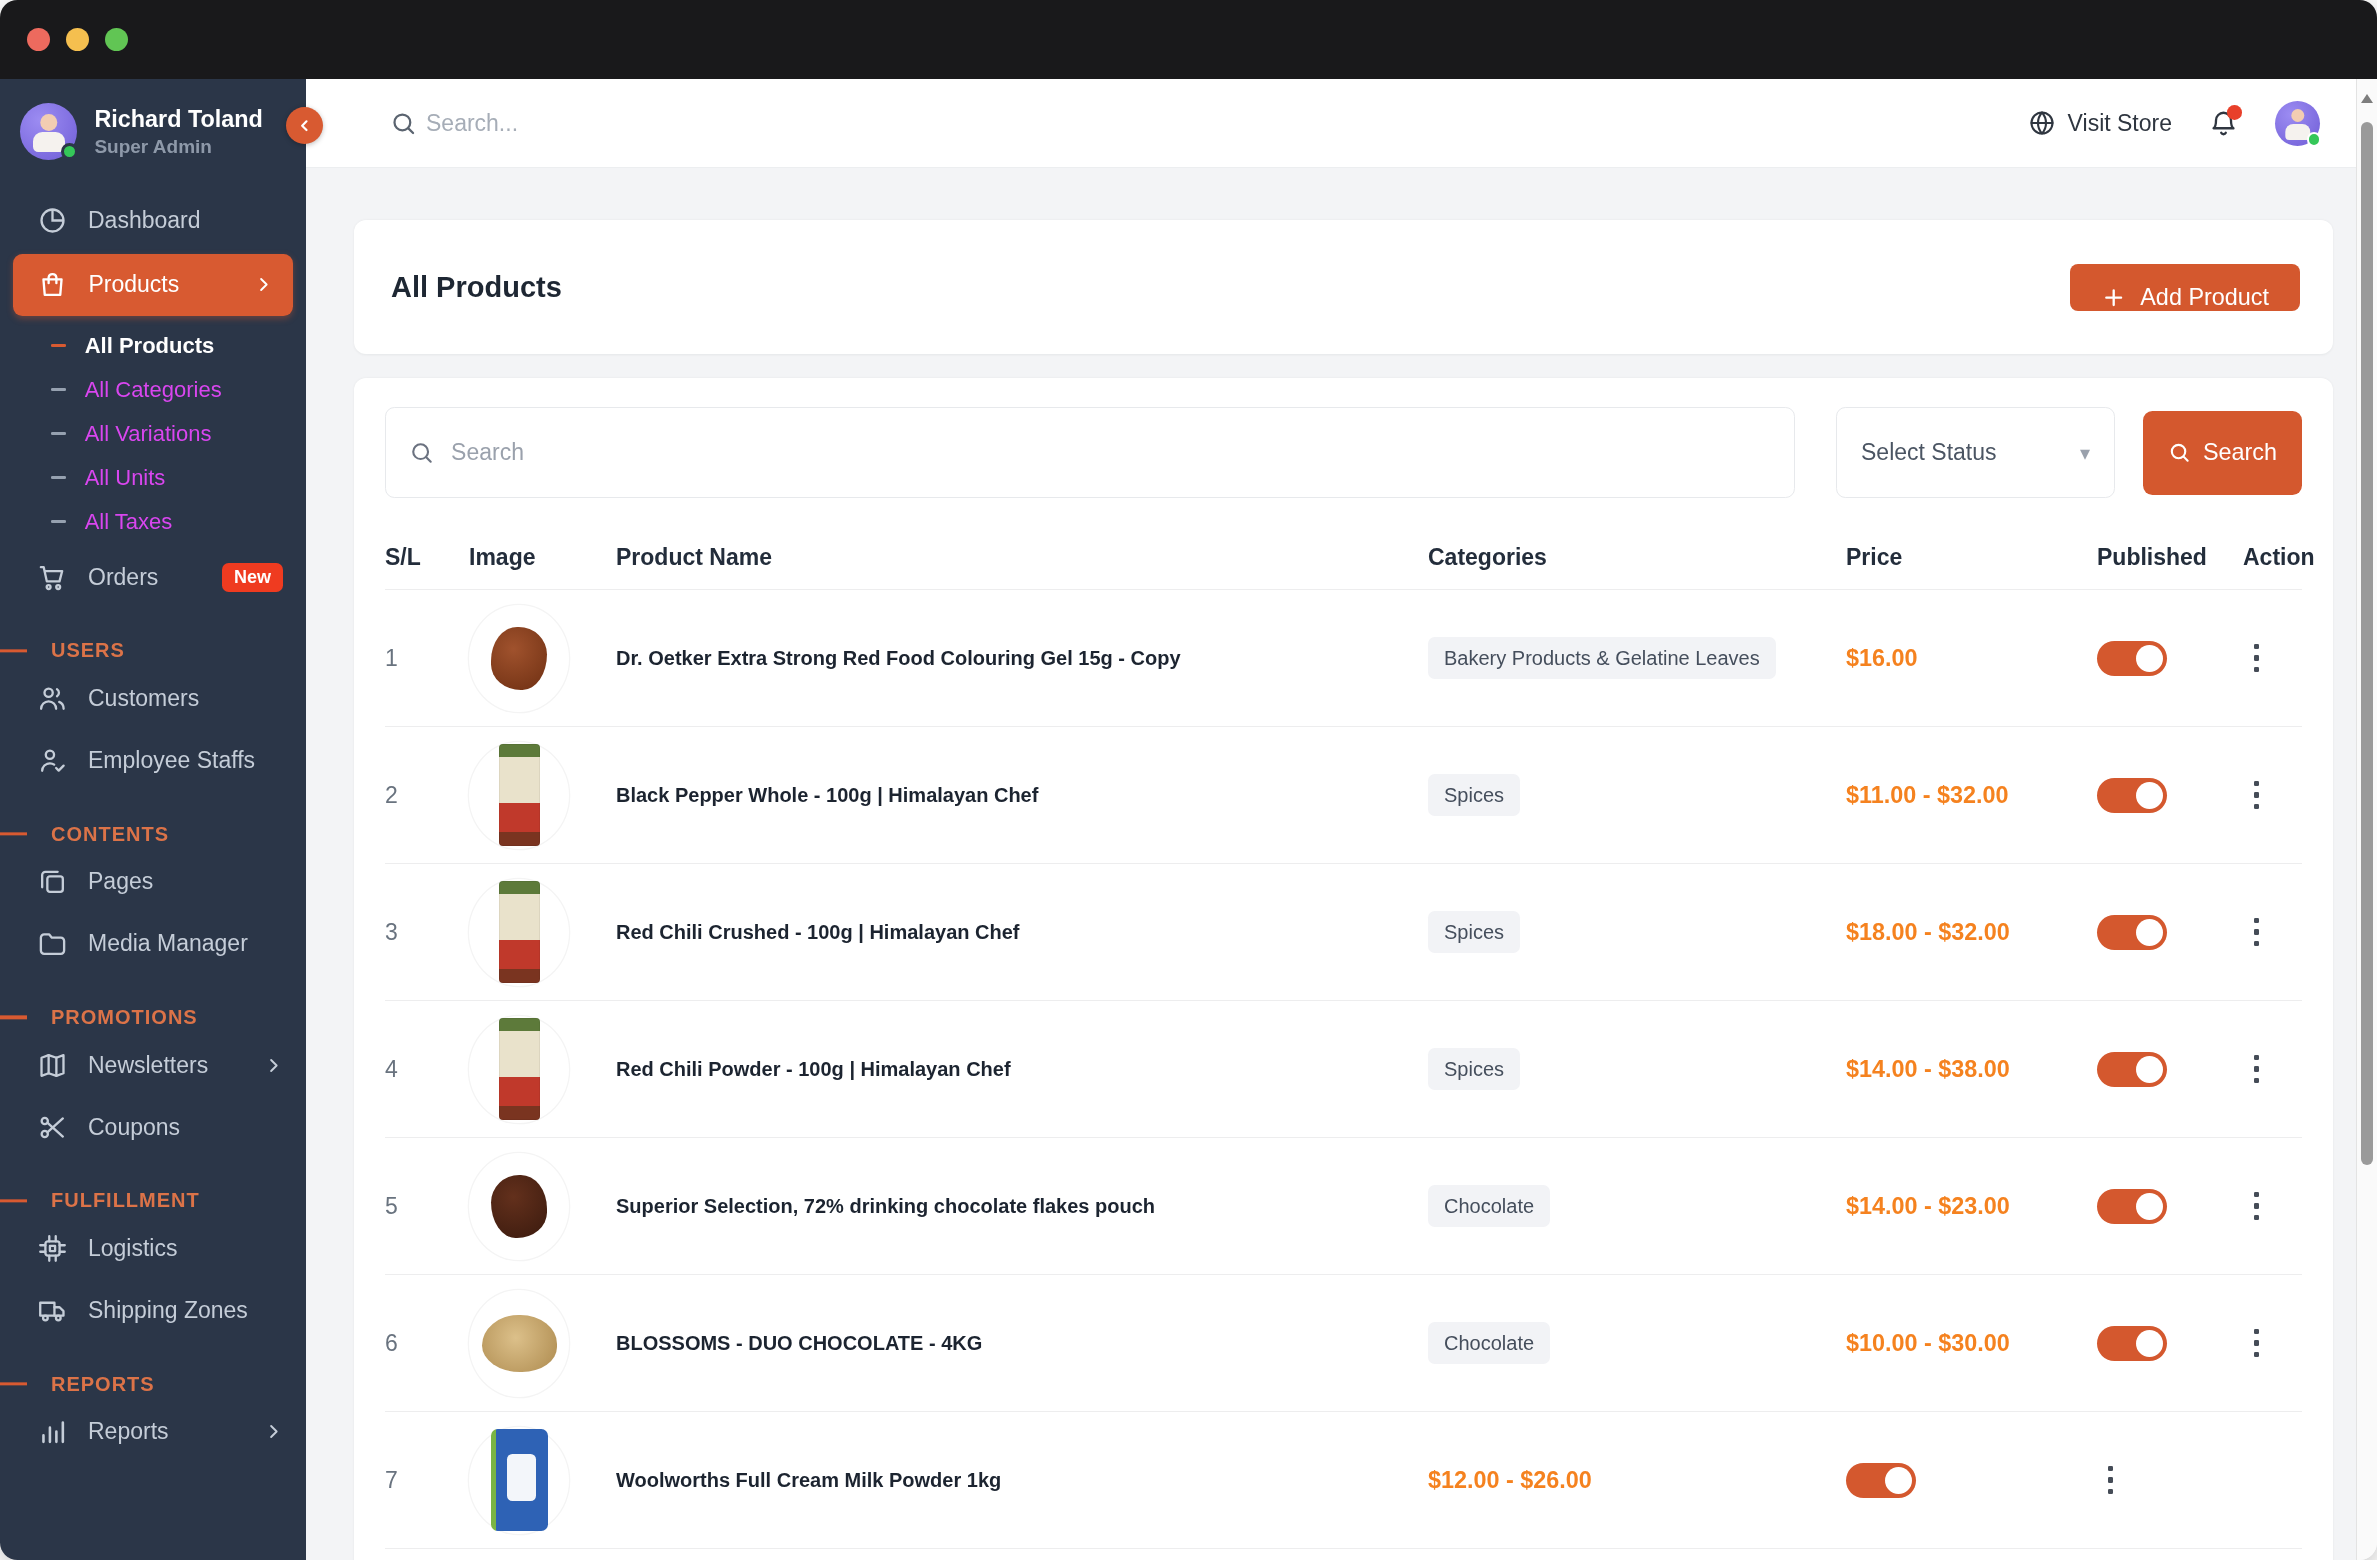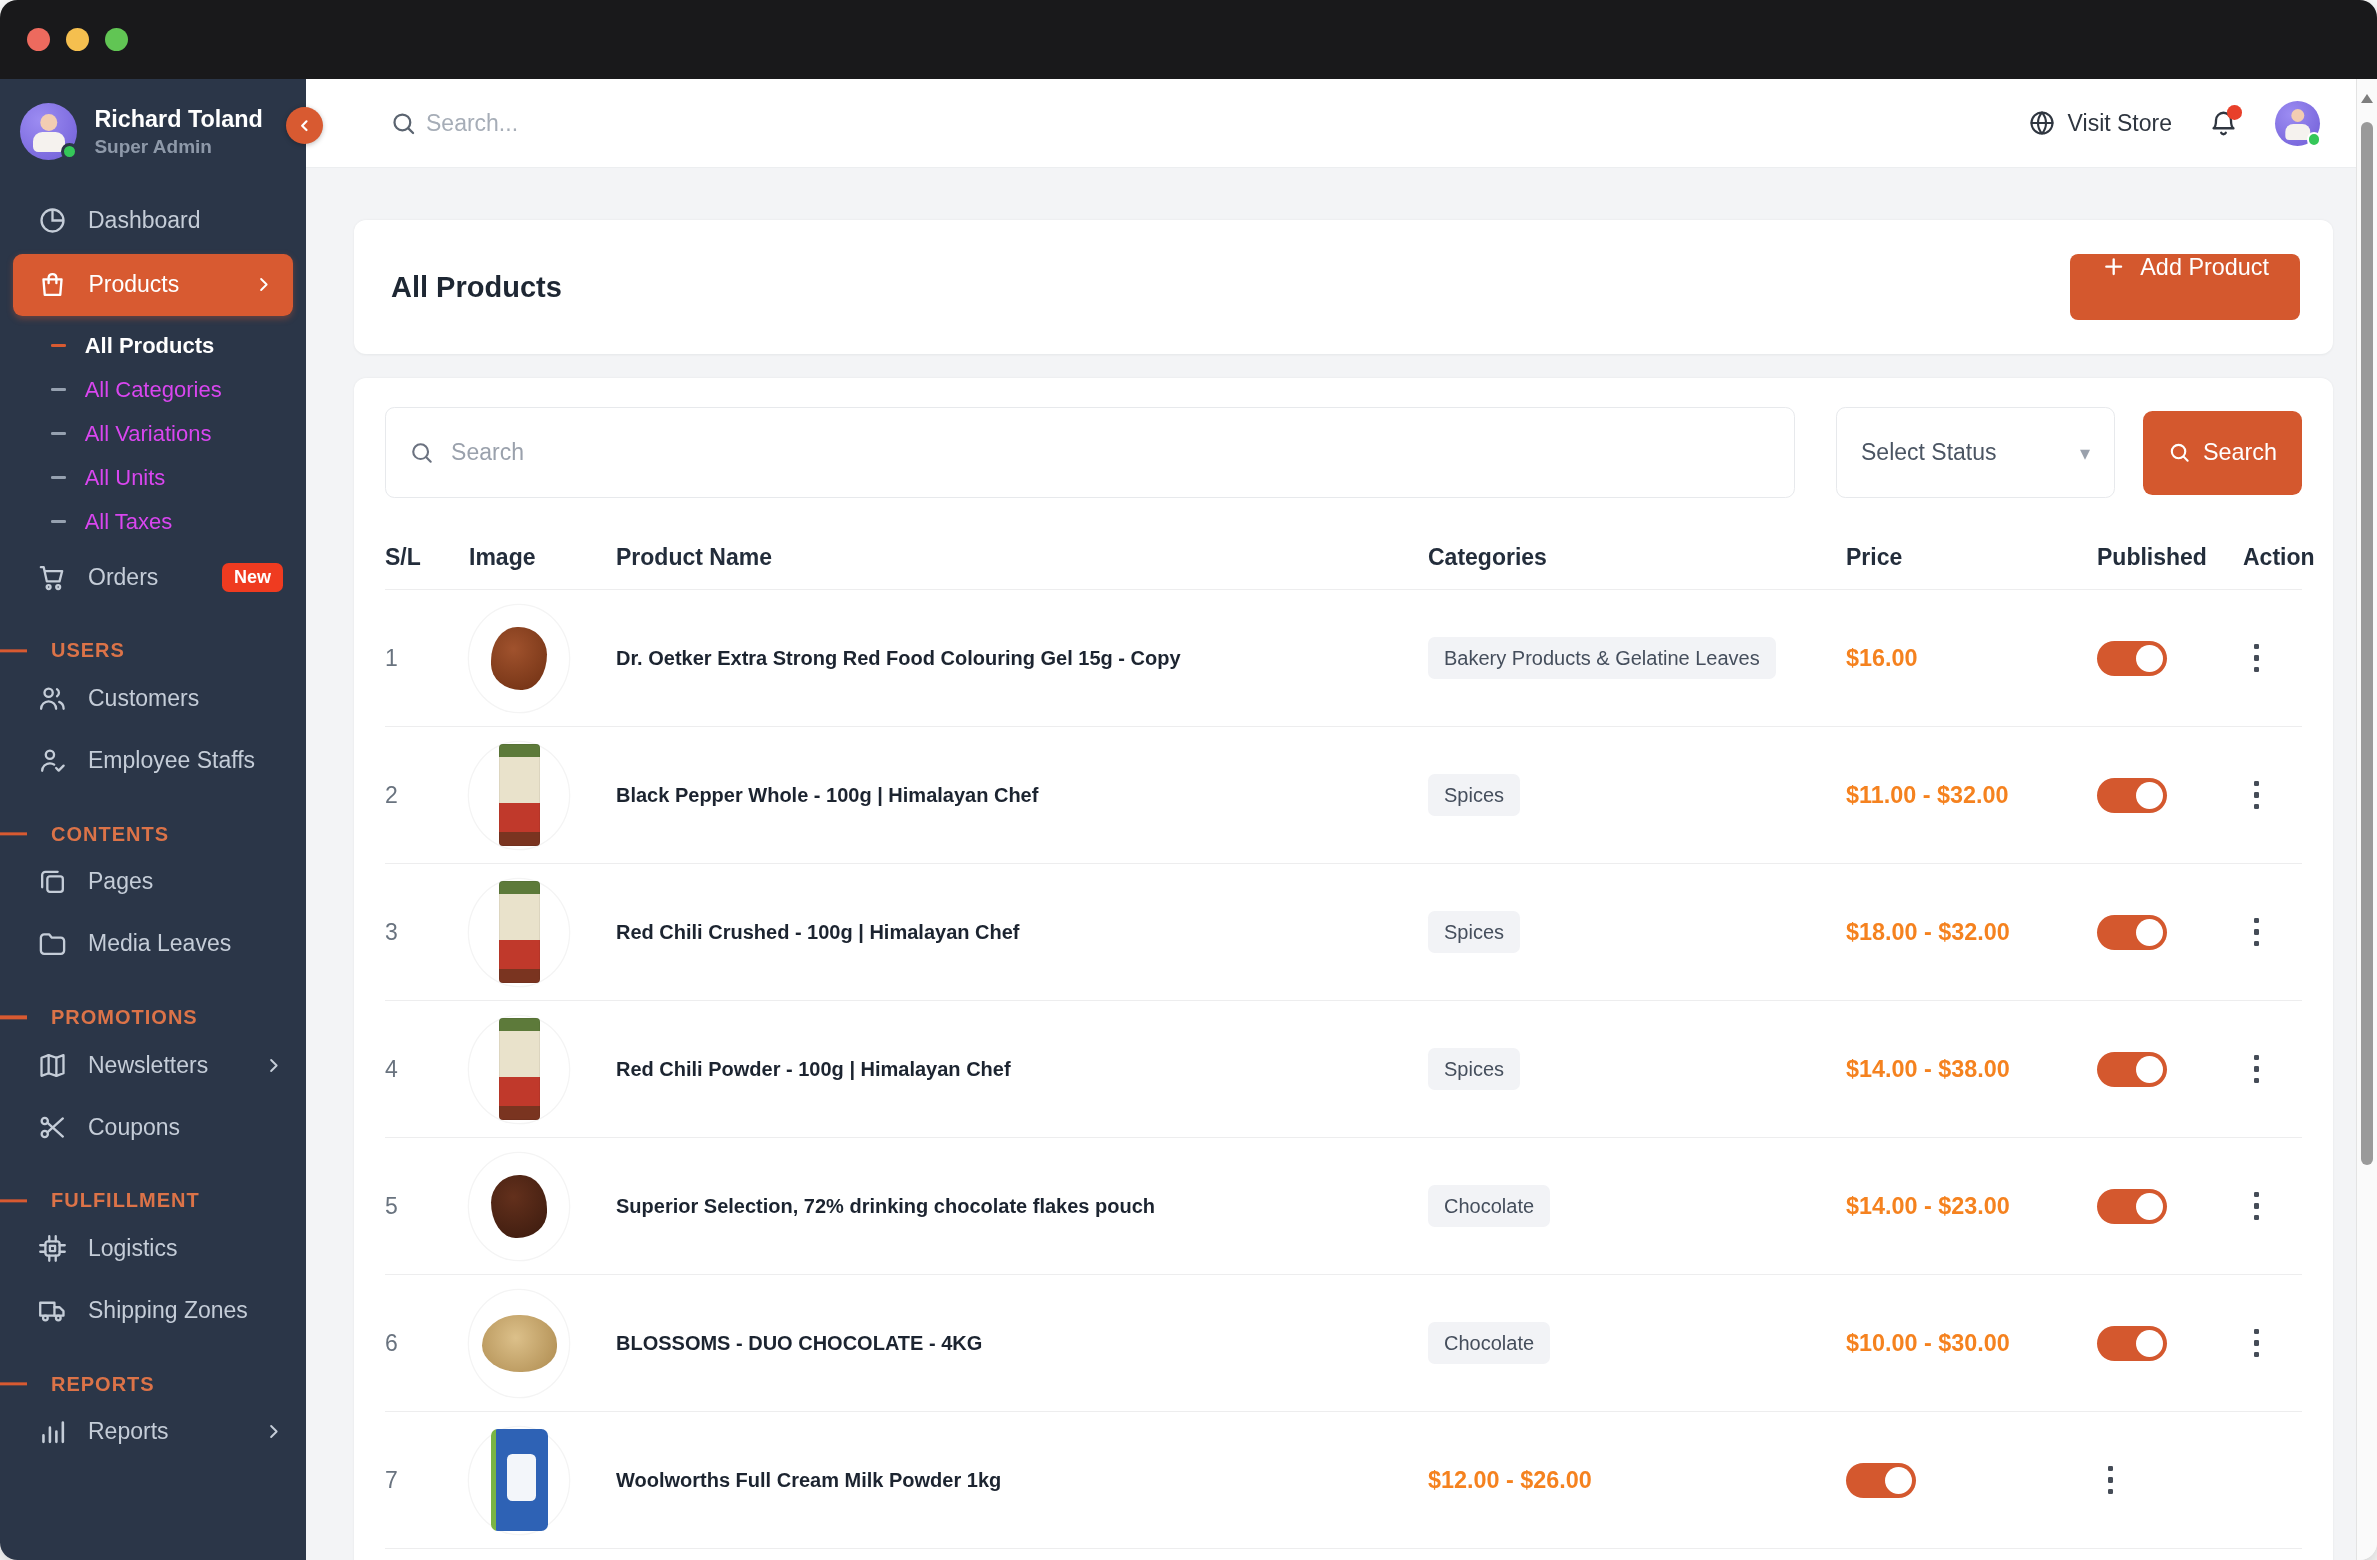--- a/index.html
+++ b/index.html
@@ -62,21 +62,21 @@
   
   .scrollbar{position:absolute;top:79px;right:0;bottom:0;width:20px;background:#fafafa;border-left:0.7px solid #e3e3e3;z-index:30;}
   .sb-arrow{position:absolute;top:14.7px;left:50%;transform:translateX(-50%);width:0;height:0;border-left:6px solid transparent;border-right:6px solid transparent;border-bottom:9.4px solid #7d7d7d;}
   .sb-thumb{position:absolute;top:43px;left:4px;width:12px;height:1043px;border-radius:6px;background:#9a9a9a;}
 
   
   .content{position:absolute;left:306px;top:167px;right:20px;bottom:0;overflow:hidden;}
   .card{background:#fff;border-radius:12px;box-shadow:0 0.7px 2.7px rgba(20,30,40,.06);}
   .card.head-card{margin:53px 24px 0 48px;height:134px;display:flex;align-items:center;justify-content:space-between;padding:0 33px 0 37px;box-sizing:border-box;}
   .page-title{font-size:29px;font-weight:700;color:#1e2733;}
-  .add-btn{display:flex;align-items:flex-start;gap:13.4px;background:#d4582e;color:#fff;font-size:23.4px;font-weight:500;height:66px;padding:0 31px;border-radius:8px;border:none;cursor:pointer;font-family:inherit;}
+  .add-btn{display:flex;align-items:flex-end;gap:13.4px;background:#d4582e;color:#fff;font-size:23.4px;font-weight:500;height:47px;padding:0 31px;border-radius:8px;border:none;cursor:pointer;font-family:inherit;}
   .add-btn svg{width:25.4px;height:25.4px;}
 
   .card.table-card{margin:24px 24px 0 48px;height:1270px;padding:29px 31px;box-sizing:border-box;}
   .filter-row{display:flex;align-items:center;}
   .f-search{flex:1;height:91px;border:1.3px solid #e7e9ec;border-radius:9.4px;display:flex;align-items:center;gap:14.7px;padding:0 23px;box-sizing:border-box;}
   .f-search svg{width:25.4px;height:25.4px;color:#6b7280;flex:none;}
   .f-search input{border:none;outline:none;font-size:23px;color:#333;width:100%;font-family:inherit;background:transparent;}
   .f-search input::placeholder{color:#9aa1ac;}
   .f-select{width:279px;height:91px;border:1.3px solid #e7e9ec;border-radius:9.4px;margin-left:41px;display:flex;align-items:center;justify-content:space-between;padding:0 24px;box-sizing:border-box;cursor:pointer;flex:none;}
   .f-select .val{font-size:23px;color:#4b5563;}
@@ -230,21 +230,21 @@
         </span>
         <span>Pages</span>
       </div>
 
       <div class="m-item">
         <span class="ic">
           <svg viewBox="0 0 24 24" fill="none" stroke="currentColor" stroke-width="1.8" stroke-linecap="round" stroke-linejoin="round">
               <path d="M3 7.5A2.5 2.5 0 0 1 5.5 5h4l2 2.5h7A2.5 2.5 0 0 1 21 10v7.5a2.5 2.5 0 0 1-2.5 2.5h-13A2.5 2.5 0 0 1 3 17.5V7.5z"></path>
             </svg>
         </span>
-        <span>Media Leaves</span>
+        <span>Media Manager</span>
       </div>
 
       <div class="sec">PROMOTIONS</div>
 
       <div class="m-item">
         <span class="ic">
           <svg viewBox="0 0 24 24" fill="none" stroke="currentColor" stroke-width="1.8" stroke-linecap="round" stroke-linejoin="round">
               <path d="M9 4 3.5 6v14L9 18l6 2 5.5-2V4L15 6 9 4z"></path>
               <path d="M9 4v14M15 6v14"></path>
             </svg>

